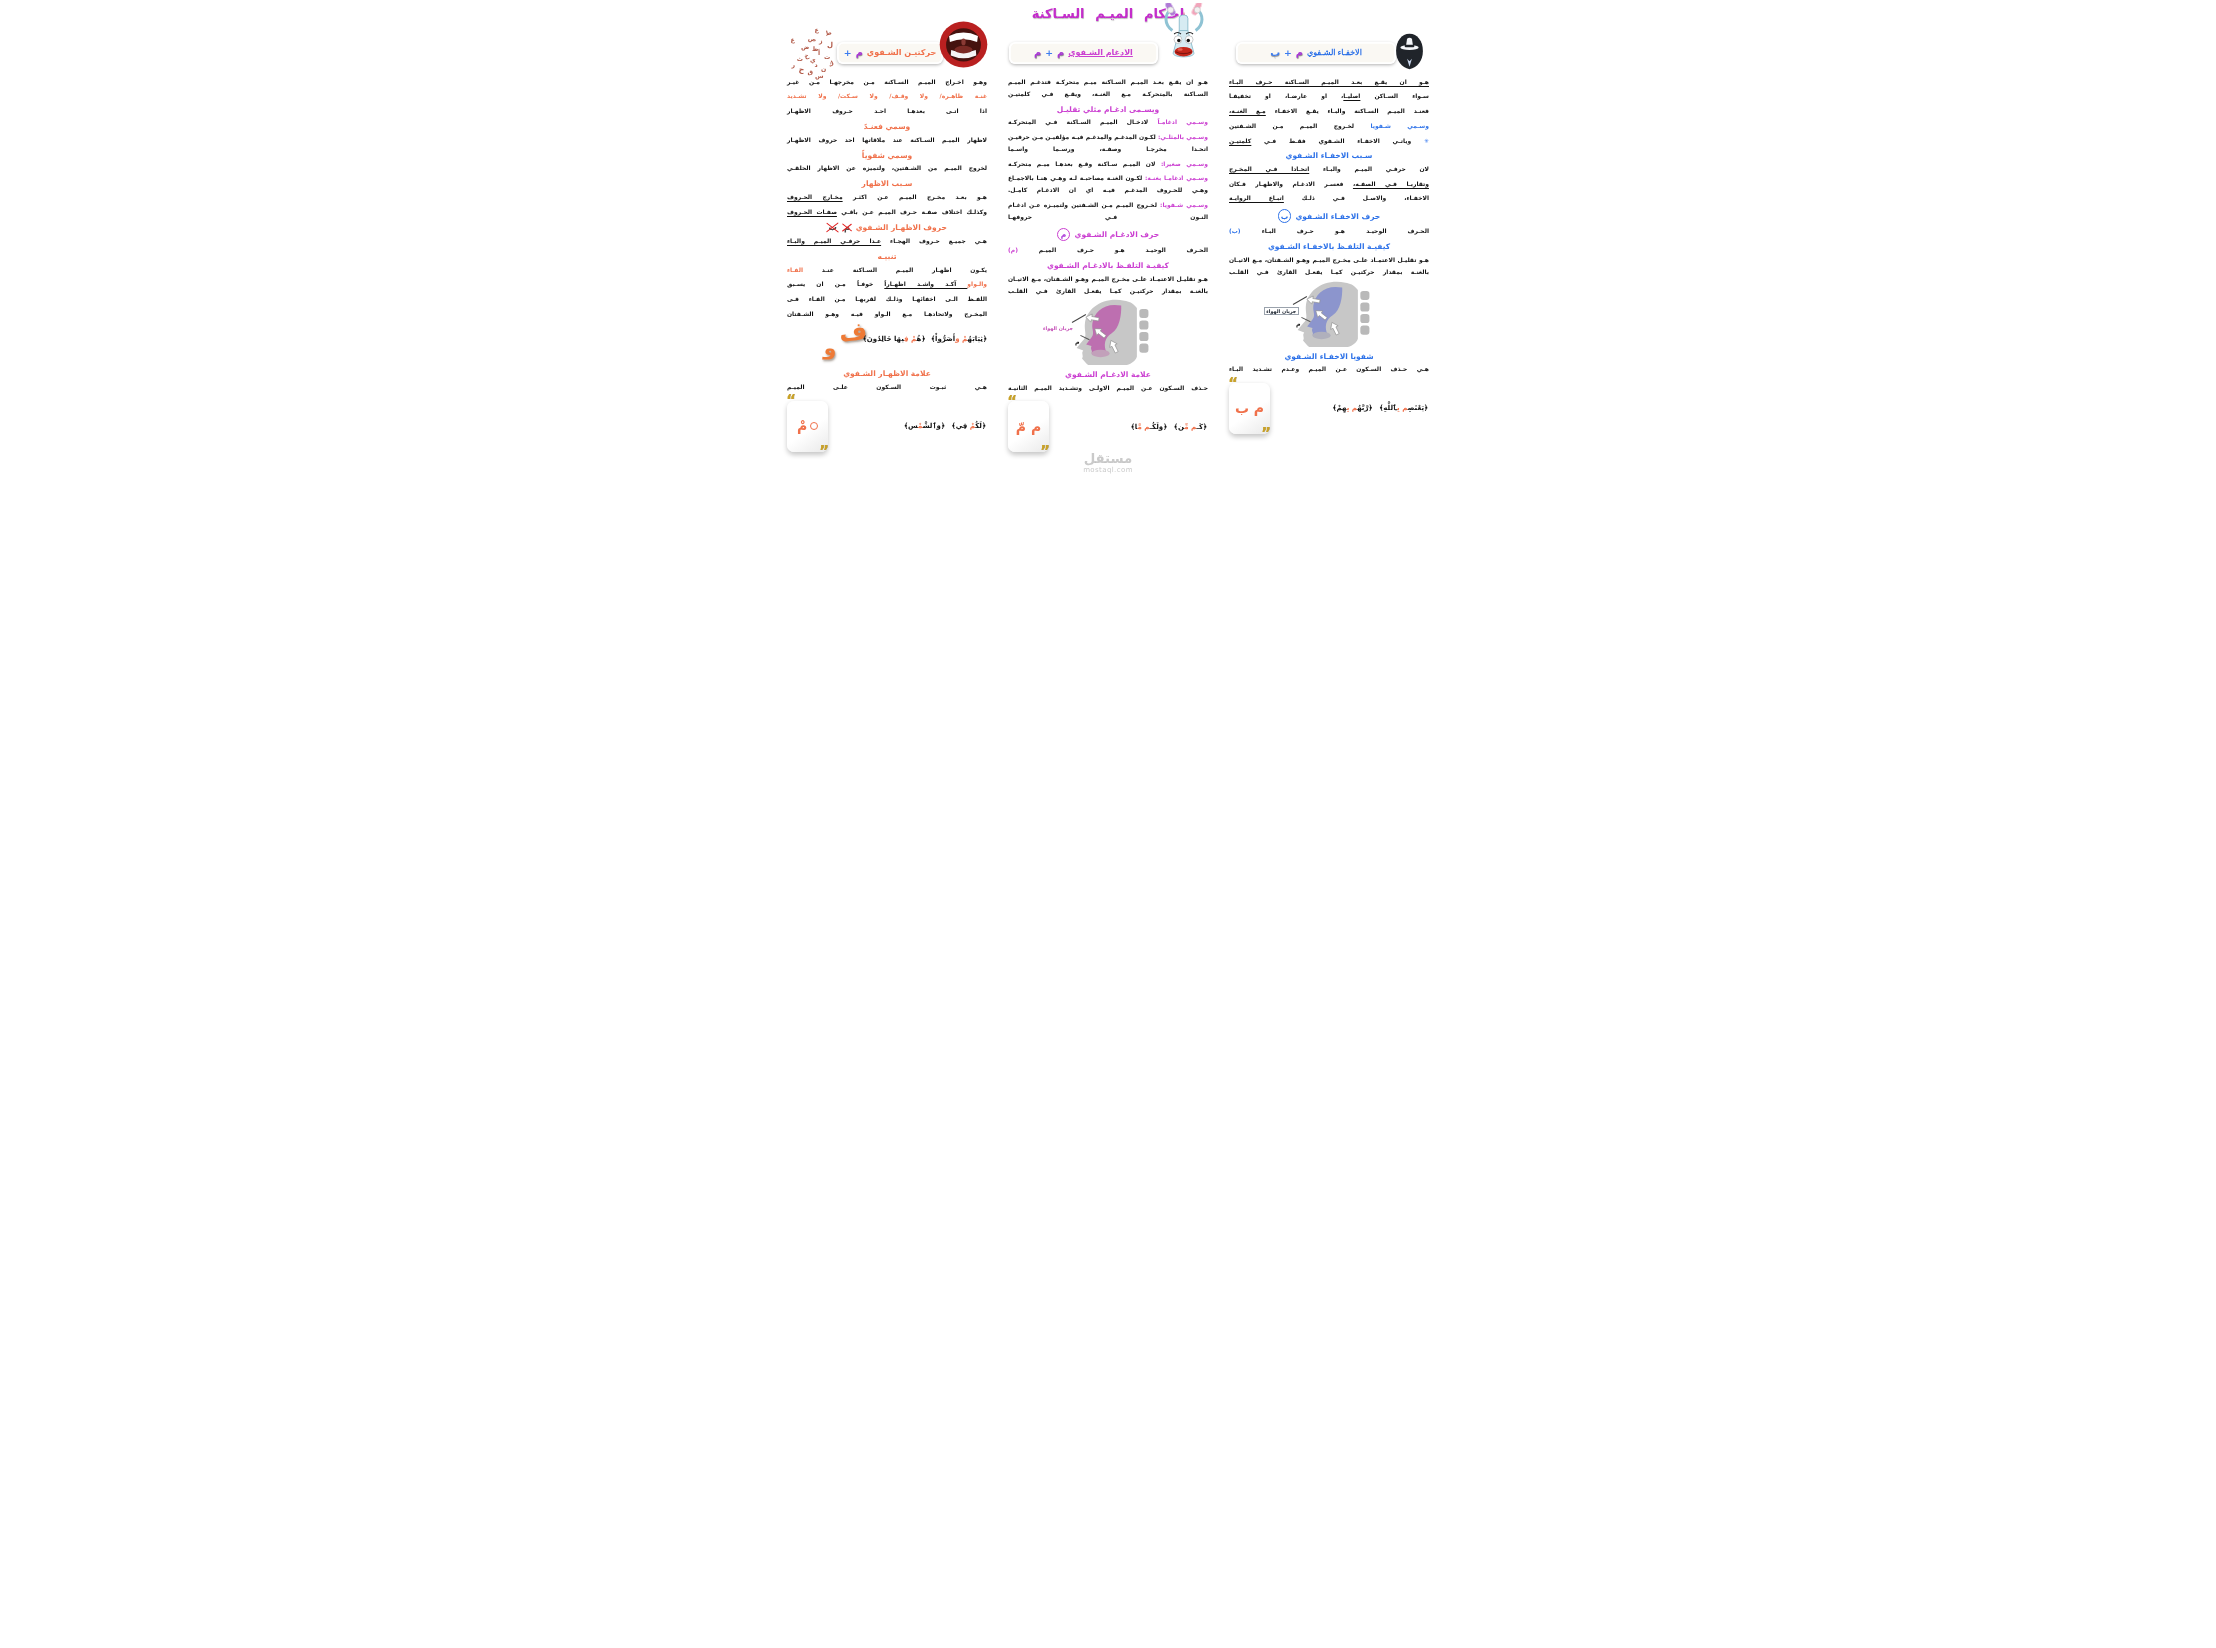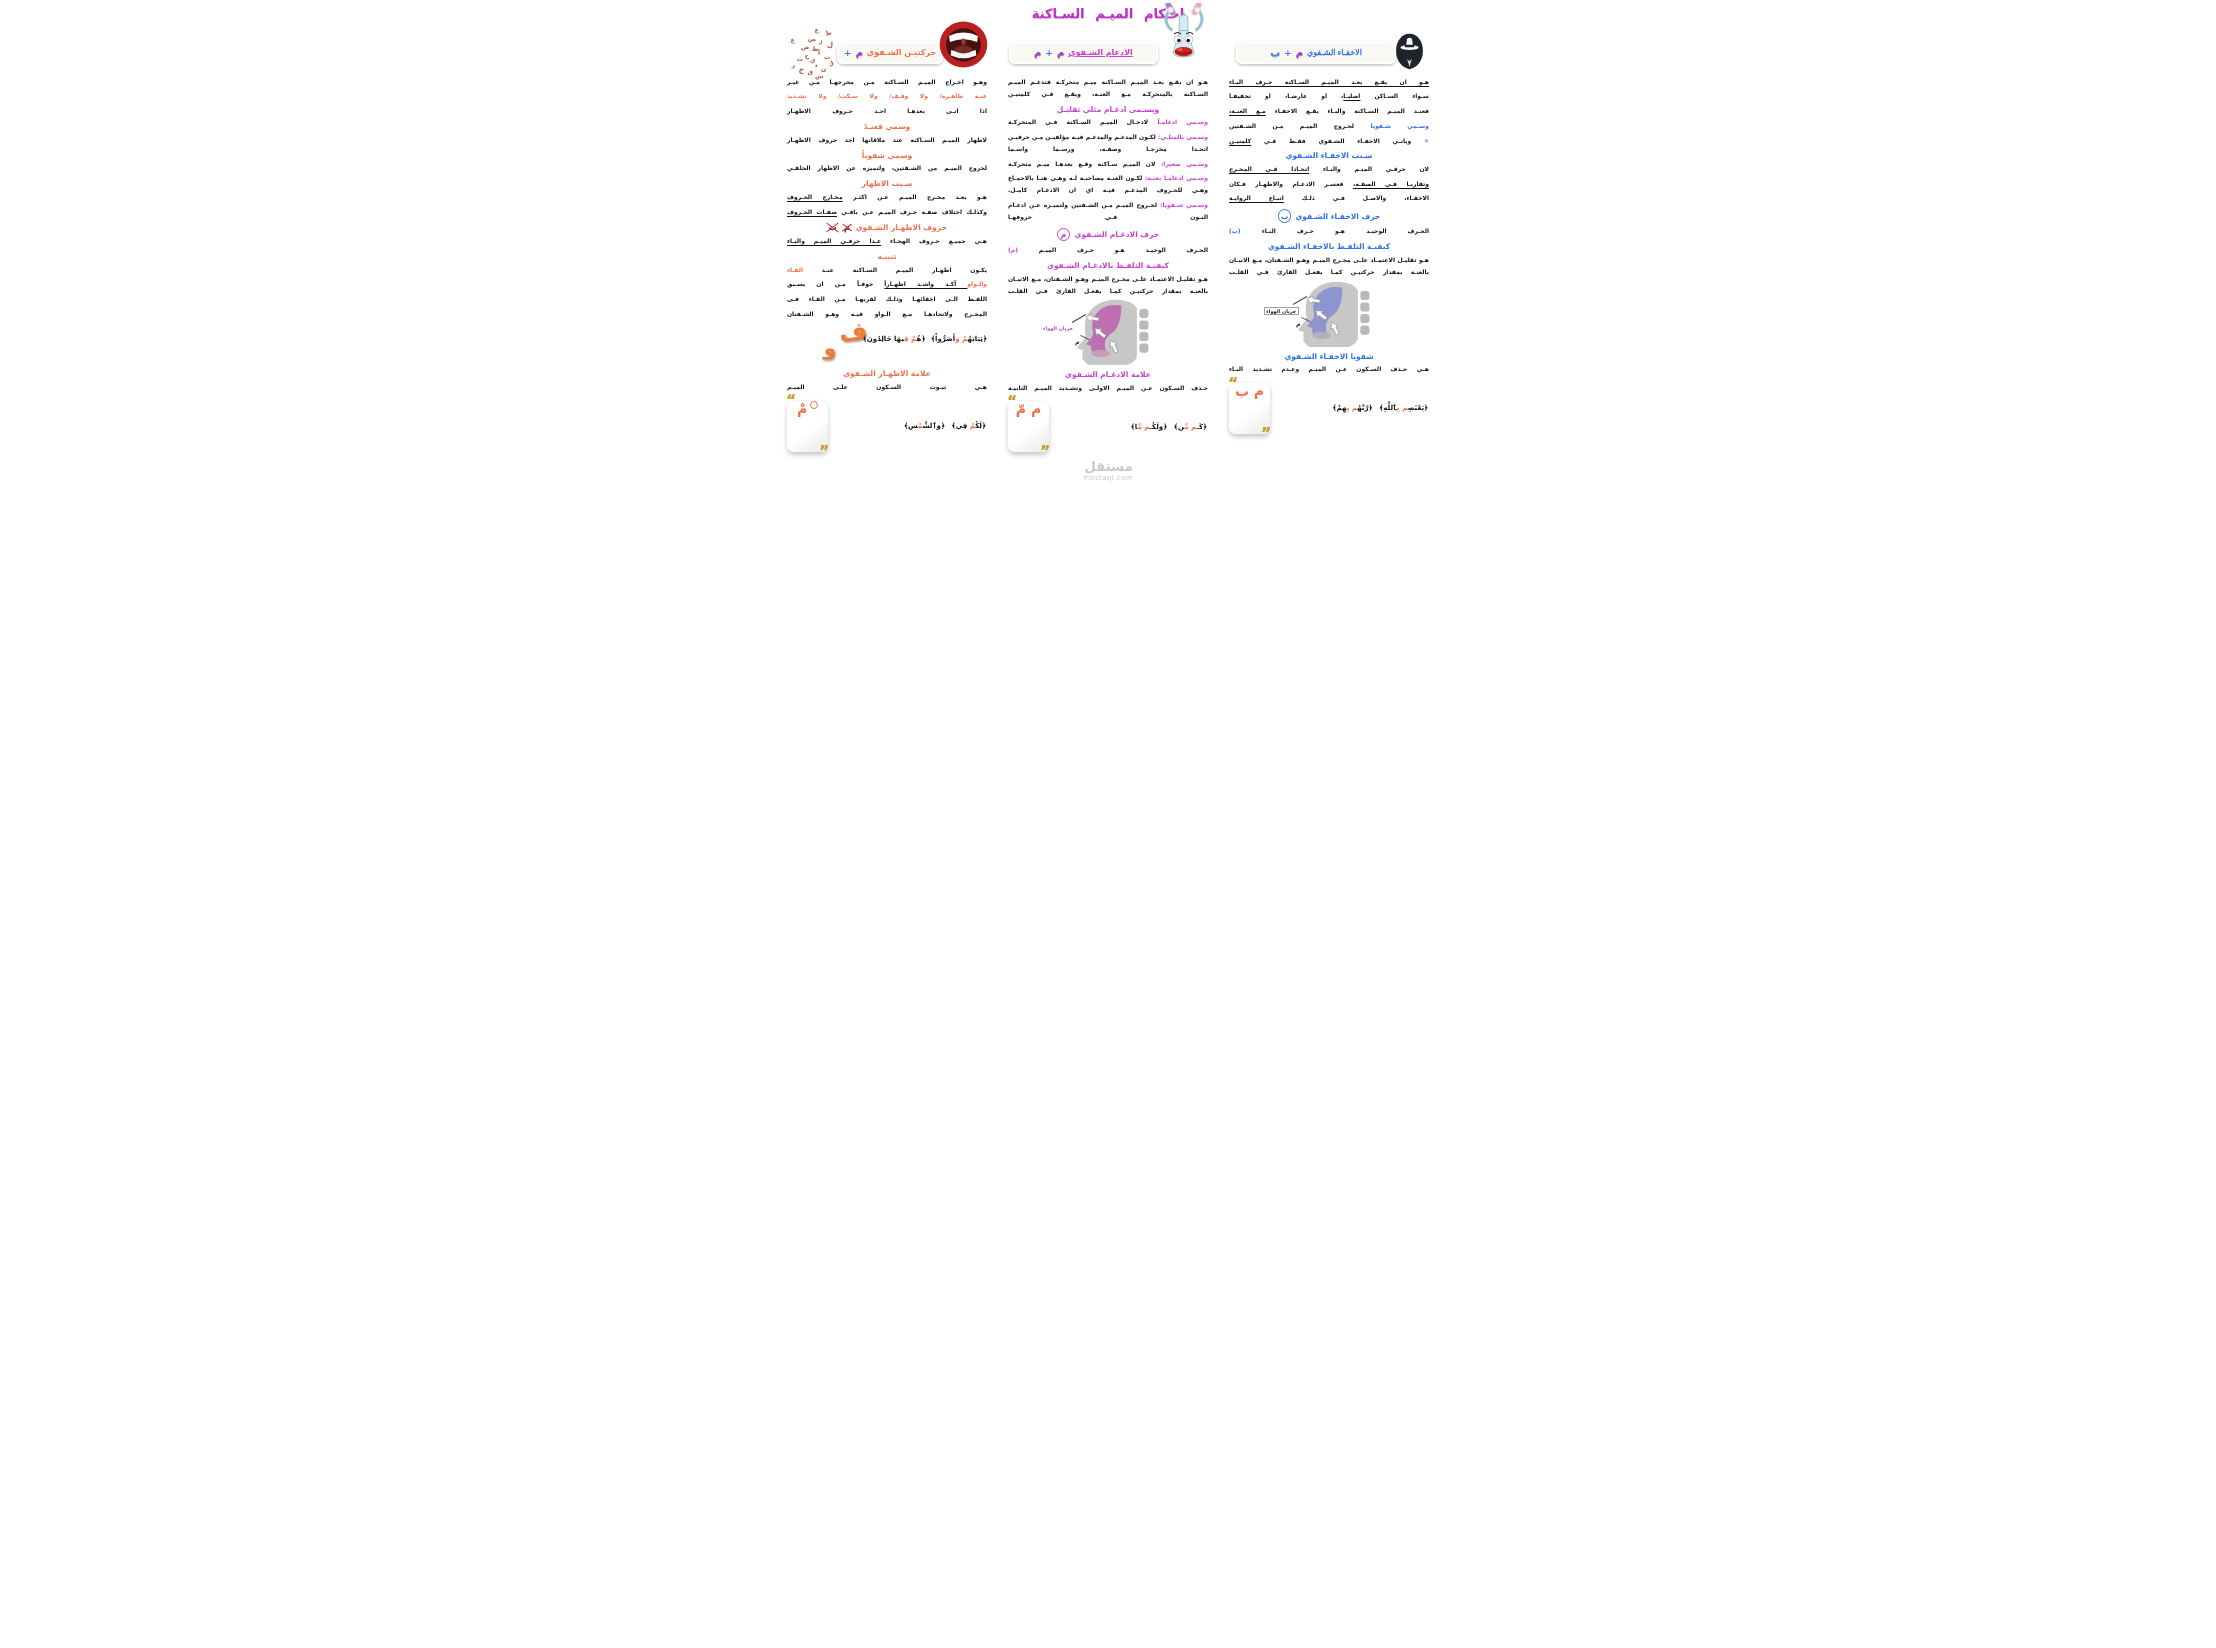--- a/index.html
+++ b/index.html
@@ -81,36 +81,36 @@
   .diag-line2 { position: absolute; left: 21px; top: 38px; width: 9.8px; height: 0.7px; background: #555; transform: rotate(26deg); }
 
   
   .exrow { position: relative; display: flex; align-items: center; gap: 6.6px; margin-top: 7px;
            min-height: 52px; padding-right: 0.9px; }
   .verse { font-size: 7px; font-weight: 700; color: #101010; white-space: nowrap; }
   .verse .hl { color: #f0714b; }
   .card { margin-right: auto; position: relative; width: 41px; height: 51px; flex: 0 0 41px;
           background: linear-gradient(145deg, #ffffff 55%, #e9e9e9);
           border-radius: 7px; box-shadow: 0 2.7px 5.3px rgba(0,0,0,.22);
-          display: flex; justify-content: center; gap: 2.7px; }
+          display: flex; align-items: center; justify-content: center; gap: 2.7px; }
   .card .letter { font-size: 14px; font-weight: 900; color: #f0714b; }
   .q { position: absolute; color: #c9a227; font-size: 15px; font-weight: 900; line-height: 1;
        text-shadow: 0.4px 0.4px 0.4px rgba(120,90,10,.5); }
   .q1 { top: -6.2px; left: -0.9px; } .q2 { bottom: -8px; right: -0.9px; }
   .q1::before { content: "\201C"; } .q2::before { content: "\201D"; }
   .ring { width: 8px; height: 8px; border: 1.1px solid #f0714b; border-radius: 50%; display: inline-block; }
 
   .bigrow { position: relative; height: 42px; margin-top: 1.8px; }
   .bigletter { position: absolute; font-weight: 900; color: #ee7a36; text-shadow: 1.3px 1.8px 2.2px rgba(60,40,20,.45); }
   .bl-f { left: 52px; top: -4.4px; font-size: 24px; transform: rotate(-6deg); }
   .bl-w { left: 37px;  top: 13.3px;  font-size: 20.4px; transform: rotate(5deg); }
   .bigrow .verses { position: absolute; right: 0; top: 12.4px; display: flex; gap: 5.3px; }
 
   
-  .wm { position: absolute; left: 50%; bottom: 3px; transform: translateX(-50%); z-index: 6; }
+  .wm { position: absolute; left: 50%; bottom: 11px; transform: translateX(-50%); text-align: center; z-index: 6; }
   .wm-brand  { font-size: 13.3px; font-weight: 900; color: rgba(150,150,150,.5); }
   .wm-domain { font-size: 7px; color: rgba(165,165,165,.6); letter-spacing: 0.4px; direction: ltr; }
 </style>
 </head>
 <body>
 
 <h1 class="title">احـكام الميـم السـاكنة</h1>
 
 <div class="cols">
 

